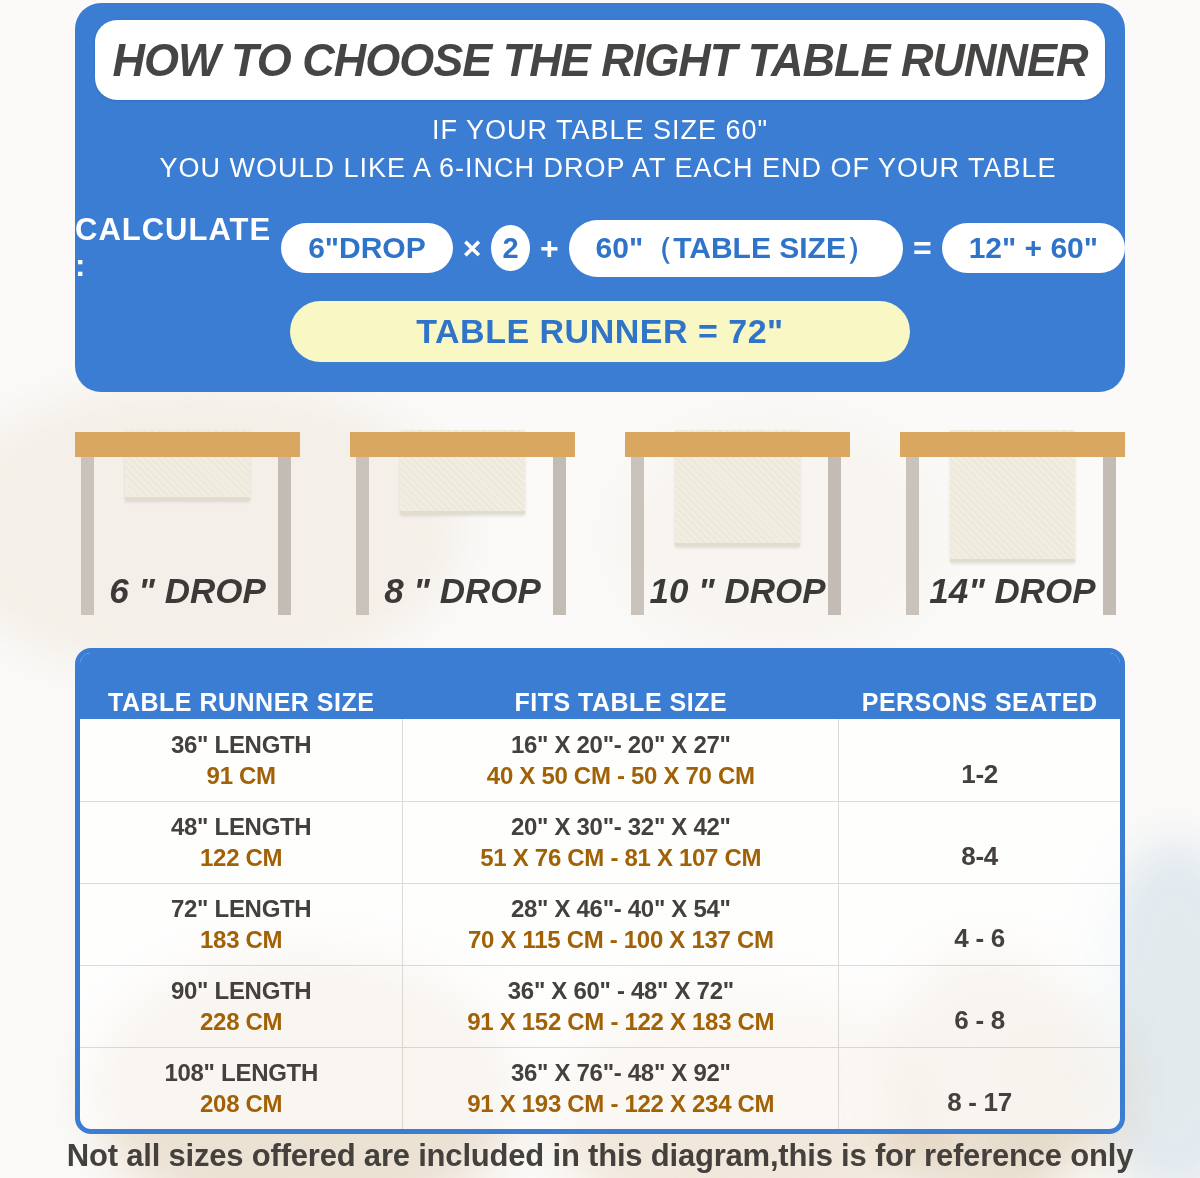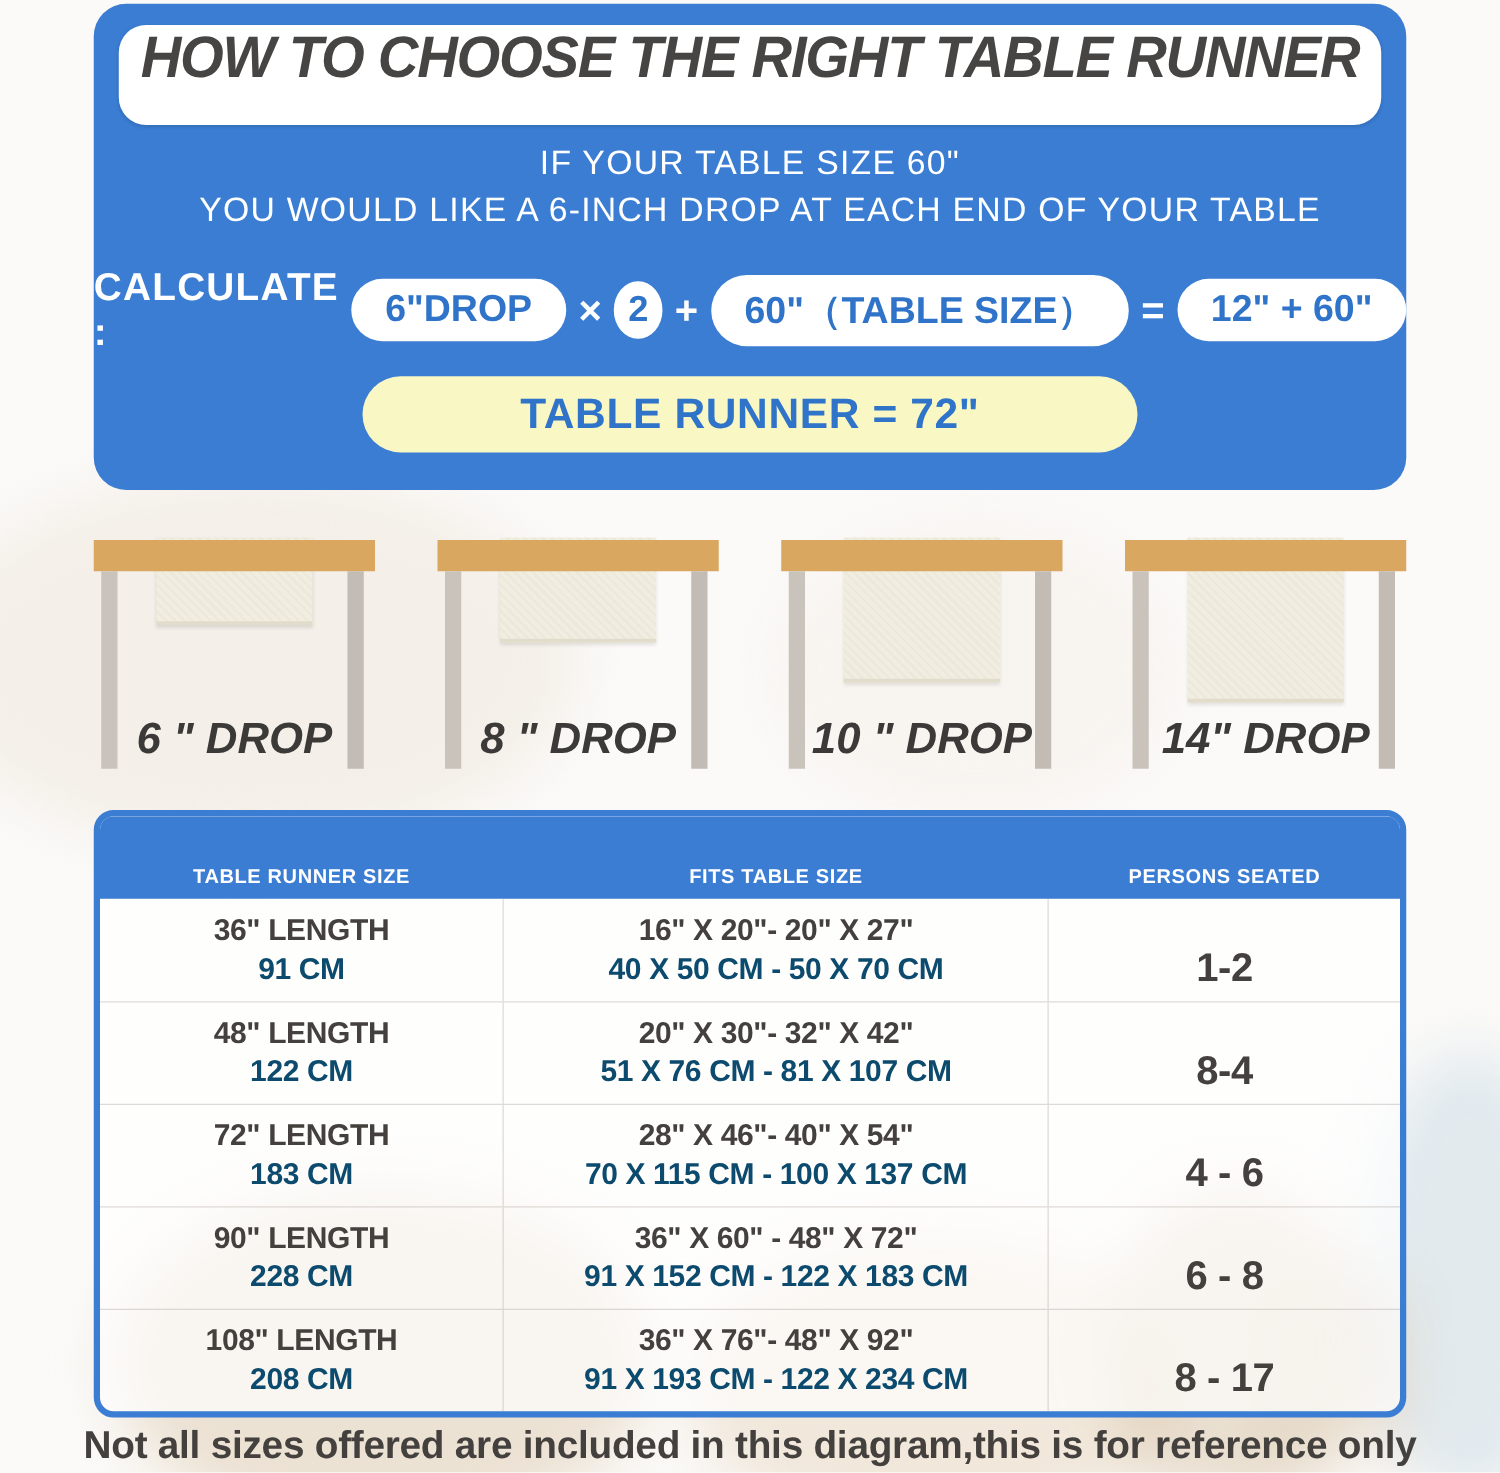--- a/index.html
+++ b/index.html
@@ -39,21 +39,21 @@
   .sp3{left:1100px;top:1012px;}
   .sp4{left:905px;top:1060px;height:120px;}
 
   
   .panel{
     position:absolute;left:75px;top:3px;width:1050px;height:389px;
     background:var(--blue);border-radius:26px;
   }
   .title-box{
     margin:17px 20px 0;height:80px;background:#fff;border-radius:22px;
-    display:flex;align-items:flex-start;justify-content:center;
+    display:flex;align-items:center;justify-content:center;
     box-shadow:0 1px 3px rgba(0,0,0,.12);
   }
   .title{
     font-size:45px;font-weight:bold;font-style:italic;
     color:var(--title-dark);letter-spacing:-1px;white-space:nowrap;
     transform:scaleY(1.04);
   }
   .subtitle{
     text-align:center;color:#fff;font-size:27px;letter-spacing:1px;white-space:nowrap;
   }
@@ -106,37 +106,37 @@
     position:absolute;left:75px;top:648px;width:1050px;height:486px;
     border:5px solid var(--blue);border-radius:16px;overflow:hidden;
     background:rgba(255,255,255,.68);
   }
   .st-header{
     height:66px;background:var(--blue);
     display:grid;grid-template-columns:31% 42% 27%;
     align-items:center;
   }
   .st-header div{
-    color:#fff;font-size:16px;font-weight:bold;text-align:center;letter-spacing:.5px;margin-top:32px;
+    color:#fff;font-size:25px;font-weight:bold;text-align:center;letter-spacing:.5px;margin-top:32px;
   }
   .st-body{display:block;}
   .st-row{
     display:grid;grid-template-columns:31% 42% 27%;height:82px;
   }
   .st-row + .st-row{border-top:1px solid rgba(160,152,144,.35);}
   .cell{
     display:flex;flex-direction:column;align-items:center;justify-content:center;
     gap:3px;
   }
   .cell.mid{border-left:1px solid rgba(160,152,144,.35);border-right:1px solid rgba(160,152,144,.35);}
   .cell span{
     color:var(--dark);font-weight:bold;font-size:24px;letter-spacing:-.3px;white-space:nowrap;
   }
-  .cell span.cm{color:#0c4a6e;}
-  .cell.persons span{font-size:32px;margin-top:28px;}
+  .cell span.cm{color:#a16207;}
+  .cell.persons span{font-size:26px;margin-top:28px;}
 
   
   .footnote{
     position:absolute;left:0;top:1138px;width:100%;text-align:center;
     font-size:31px;font-weight:bold;color:#43403E;letter-spacing:-.2px;
   }
 </style>
 </head>
 <body>
 

